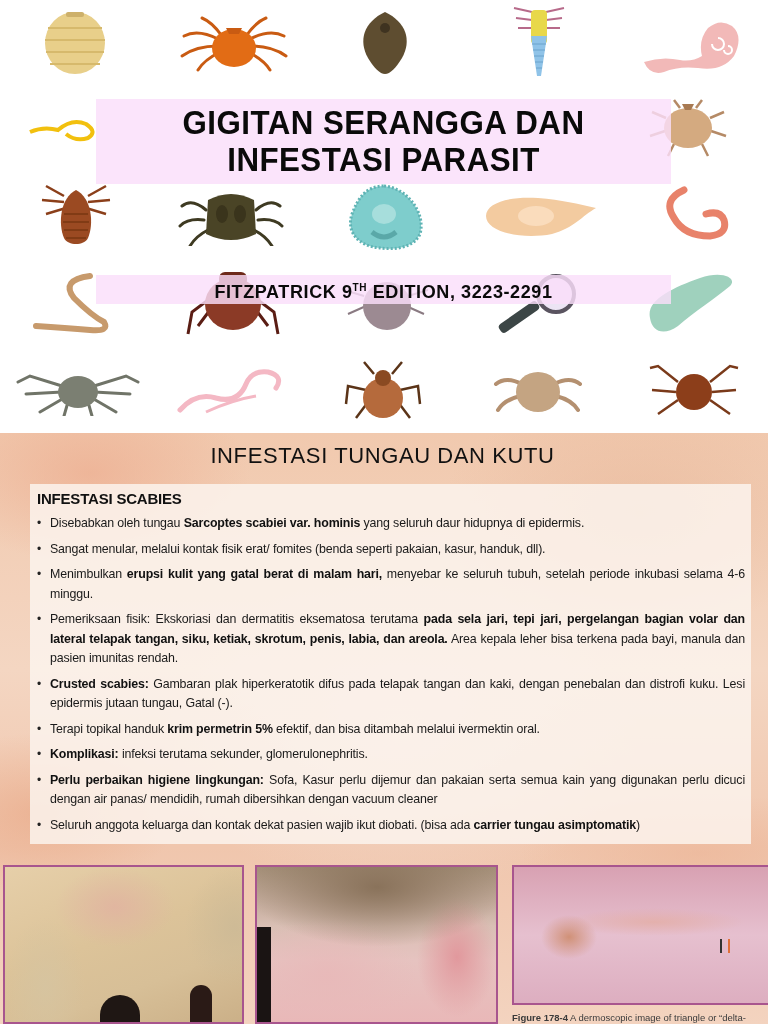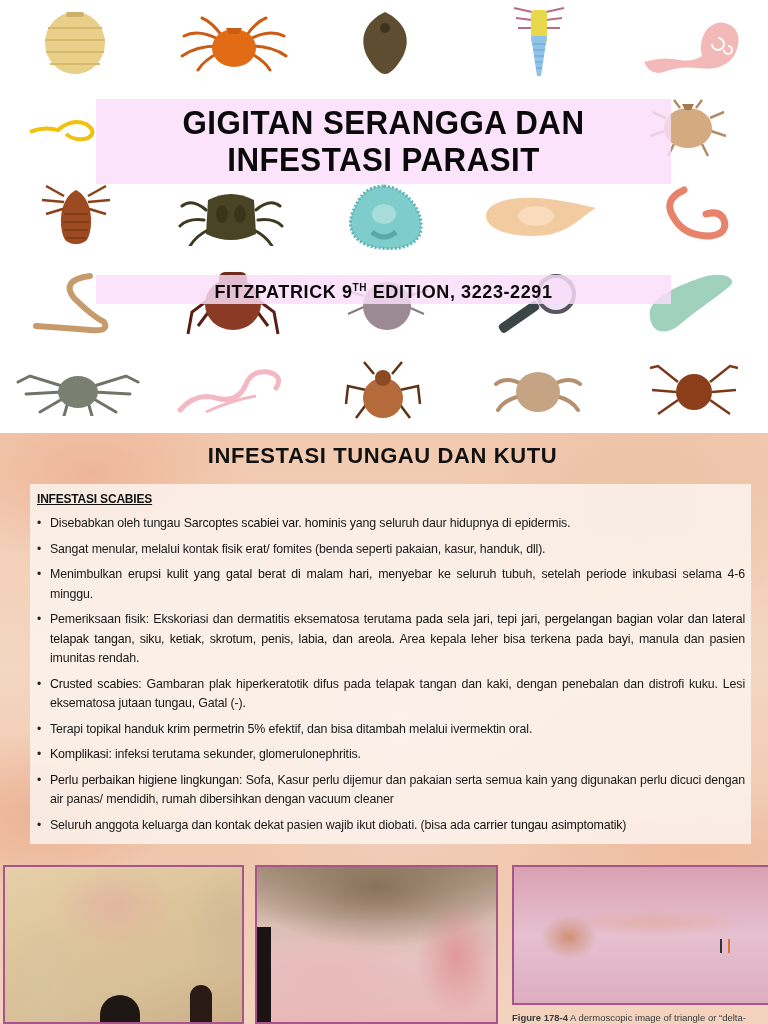--- a/index.html
+++ b/index.html
@@ -22,31 +22,31 @@
   
   #slide-content { position: absolute; left: 0; top: 433px; width: 768px; height: 591px; overflow: hidden;
     background:
       radial-gradient(ellipse 160px 90px at 90px 40px, rgba(236,170,140,0.65), transparent),
       radial-gradient(ellipse 200px 120px at 640px 80px, rgba(230,180,150,0.55), transparent),
       radial-gradient(ellipse 240px 160px at 400px 300px, rgba(245,225,215,0.7), transparent),
       radial-gradient(ellipse 140px 80px at 40px 380px, rgba(232,165,130,0.6), transparent),
       radial-gradient(ellipse 180px 60px at 700px 420px, rgba(236,180,150,0.6), transparent),
       linear-gradient(180deg, #f1c9ae 0%, #f4d6c2 40%, #f0c6ad 70%, #f3d3bf 100%); }
   .slide2-heading { position: absolute; left: 0; top: 10px; width: 765px; text-align: center;
-    font-weight: bold; font-size: 22px; line-height: 26px; color: #111; letter-spacing: 0.6px; }
+    font-weight: normal; font-size: 22px; line-height: 26px; color: #111; letter-spacing: 0.6px; }
 
   .text-panel { position: absolute; left: 30px; top: 51px; width: 721px; height: 360px;
     background: rgba(252, 244, 238, 0.84); padding: 6px 6px 0 7px; }
-  .panel-heading { font-family: "Liberation Sans", sans-serif; font-weight: bold; font-size: 12px;
-    text-decoration: underline; color: #111; line-height: 18px; letter-spacing: -0.2px; margin-bottom: 6px; }
+  .panel-heading { font-family: "Liberation Sans", sans-serif; font-weight: bold; font-size: 15px;
+    color: #111; line-height: 18px; letter-spacing: -0.2px; margin-bottom: 6px; }
   ul.bullets { list-style: none; }
   ul.bullets li { position: relative; padding-left: 13px; font-size: 12.4px; line-height: 19.5px; color: #1a1a1a;
     text-align: justify; margin-bottom: 6px; letter-spacing: -0.15px; }
   ul.bullets li::before { content: "\2022"; position: absolute; left: 0; top: 0; font-size: 12px; color: #222; }
-  ul.bullets li b { font-weight: normal; color: #111; }
+  ul.bullets li b { font-weight: bold; color: #111; }
 
   
   .photo { position: absolute; top: 432px; height: 159px; border: 2px solid #a8558e; overflow: hidden; }
   .photo-hand { left: 3px; width: 241px;
     background:
       radial-gradient(ellipse 60px 40px at 110px 40px, rgba(225,180,160,0.9), transparent),
       radial-gradient(ellipse 40px 70px at 40px 120px, rgba(214,196,160,0.9), transparent),
       radial-gradient(ellipse 50px 60px at 230px 60px, rgba(205,186,150,0.9), transparent),
       linear-gradient(160deg, #e6cfa9 0%, #dcc399 45%, #d7bf97 70%, #cbb088 100%); }
   .photo-hand .gap1 { position: absolute; left: 95px; top: 128px; width: 40px; height: 40px; background: #1f1714; border-radius: 40px 40px 0 0; }
@@ -224,21 +224,21 @@
 <div id="slide-content">
   <div class="slide2-heading">INFESTASI TUNGAU DAN KUTU</div>
 
   <div class="text-panel">
     <div class="panel-heading">INFESTASI SCABIES</div>
     <ul class="bullets">
       <li><span>Disebabkan oleh tungau </span><b>Sarcoptes scabiei var. hominis</b><span> yang seluruh daur hidupnya di epidermis.</span></li>
       <li><span>Sangat menular, melalui kontak fisik erat/ fomites (benda seperti pakaian, kasur, handuk, dll).</span><b></b><span></span></li>
       <li><span>Menimbulkan </span><b>erupsi kulit yang gatal berat di malam hari,</b><span> menyebar ke seluruh tubuh, setelah periode inkubasi selama 4-6 minggu.</span></li>
       <li><span>Pemeriksaan fisik: Ekskoriasi dan dermatitis eksematosa terutama </span><b>pada sela jari, tepi jari, pergelangan bagian volar dan lateral telapak tangan, siku, ketiak, skrotum, penis, labia, dan areola.</b><span> Area kepala leher bisa terkena pada bayi, manula dan pasien imunitas rendah.</span></li>
-      <li><span></span><b>Crusted scabies:</b><span> Gambaran plak hiperkeratotik difus pada telapak tangan dan kaki, dengan penebalan dan distrofi kuku. Lesi eksematosa jutaan tungau, Gatal (-).</span></li>
+      <li><span></span><b>Crusted scabies:</b><span> Gambaran plak hiperkeratotik difus pada telapak tangan dan kaki, dengan penebalan dan distrofi kuku. Lesi epidermis jutaan tungau, Gatal (-).</span></li>
       <li><span>Terapi topikal handuk </span><b>krim permetrin 5%</b><span> efektif, dan bisa ditambah melalui ivermektin oral.</span></li>
       <li><span></span><b>Komplikasi:</b><span> infeksi terutama sekunder, glomerulonephritis.</span></li>
       <li><span></span><b>Perlu perbaikan higiene lingkungan:</b><span> Sofa, Kasur perlu dijemur dan pakaian serta semua kain yang digunakan perlu dicuci dengan air panas/ mendidih, rumah dibersihkan dengan vacuum cleaner</span></li>
       <li><span>Seluruh anggota keluarga dan kontak dekat pasien wajib ikut diobati. (bisa ada </span><b>carrier tungau asimptomatik</b><span>)</span></li>
     </ul>
   </div>
 
   <div class="photo photo-hand">
     <div class="gap1"></div>
       <div class="gap2"></div>

